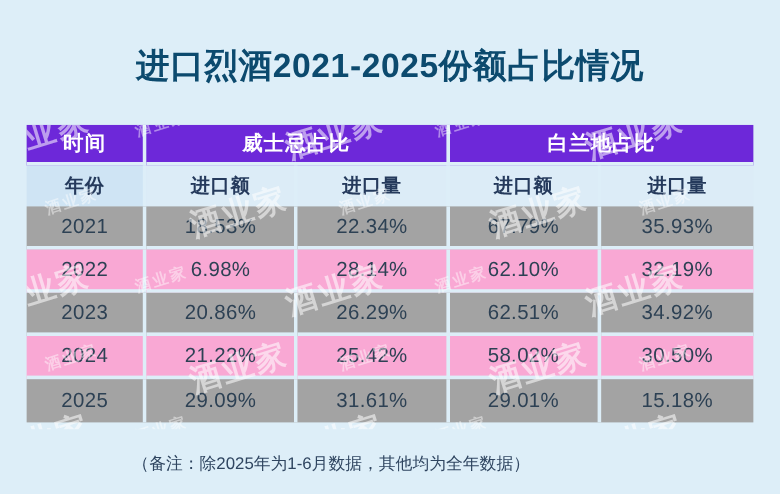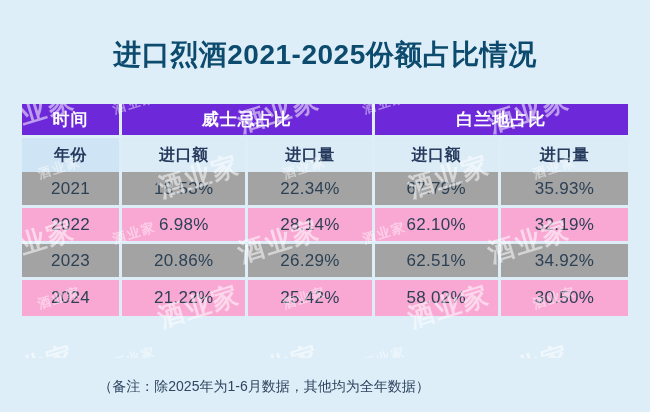--- a/index.html
+++ b/index.html
@@ -128,21 +128,21 @@
   }
   .wm.sm {
     font-size: 13px;
     color: rgba(255,255,255,0.45);
     font-weight: bold;
   }
 
   
   #footnote {
     position: absolute;
-    left: 4px;
+    left: 16px;
     top: 378px;
     width: 520px;
     text-align: center;
     font-size: 14px;
     color: #2f4560;
     white-space: nowrap;
   }
 </style>
 </head>
 <body>
@@ -196,20 +196,27 @@
           <td>26.29%</td>
           <td>62.51%</td>
           <td>34.92%</td>
         </tr>
         <tr class="data even">
           <td class="year-cell">2024</td>
           <td>21.22%</td>
           <td>25.42%</td>
           <td>58.02%</td>
           <td>30.50%</td>
+        </tr>
+        <tr class="data odd">
+          <td class="year-cell">2025</td>
+          <td>29.09%</td>
+          <td>31.61%</td>
+          <td>29.01%</td>
+          <td>15.18%</td>
         </tr>
       </tbody>
     </table>
 
     <div id="watermark">
         <div class="wm" style="left: -30px; top: -10px;">酒业家</div>
         <div class="wm sm" style="left: 90px; top: -10px;">酒业家</div>
         <div class="wm" style="left: 215px; top: -10px;">酒业家</div>
         <div class="wm sm" style="left: 340px; top: -10px;">酒业家</div>
         <div class="wm" style="left: 465px; top: -10px;">酒业家</div>

